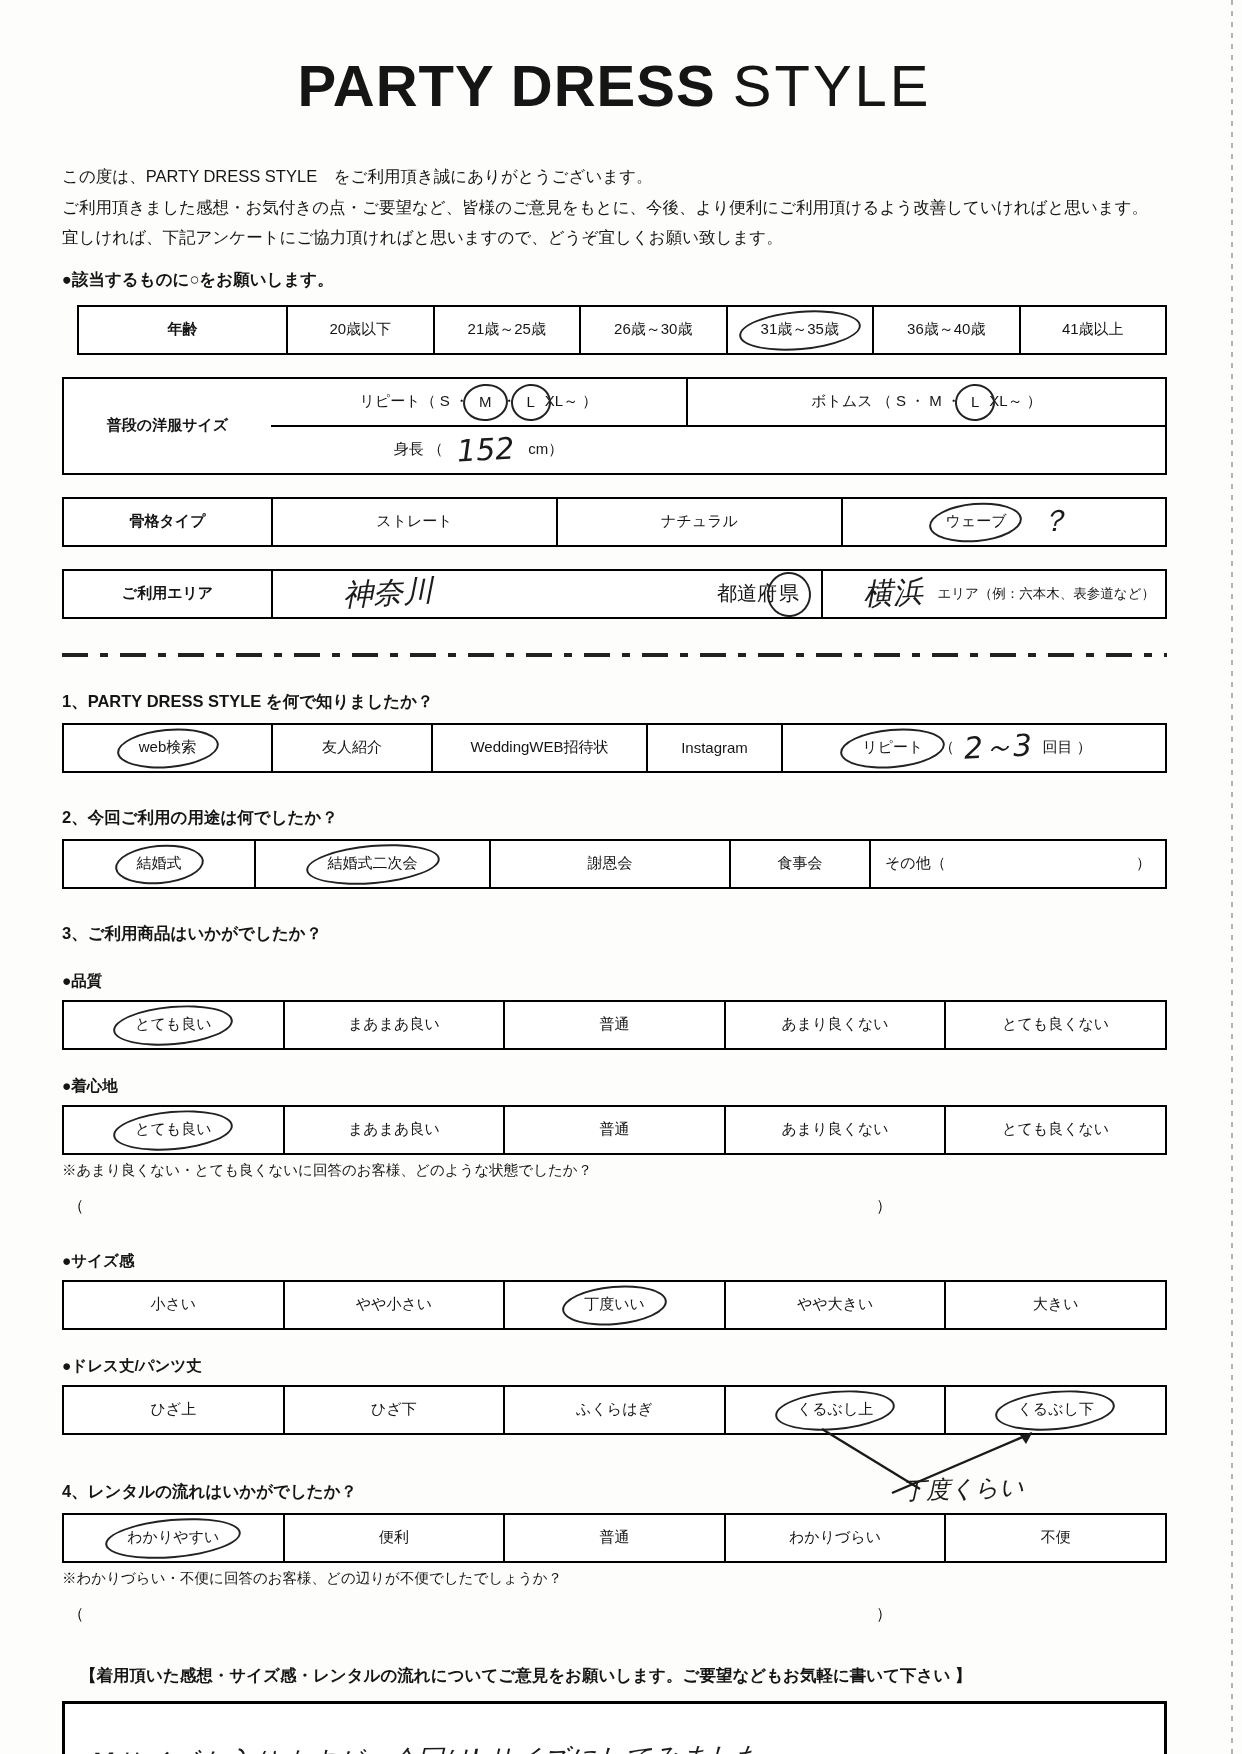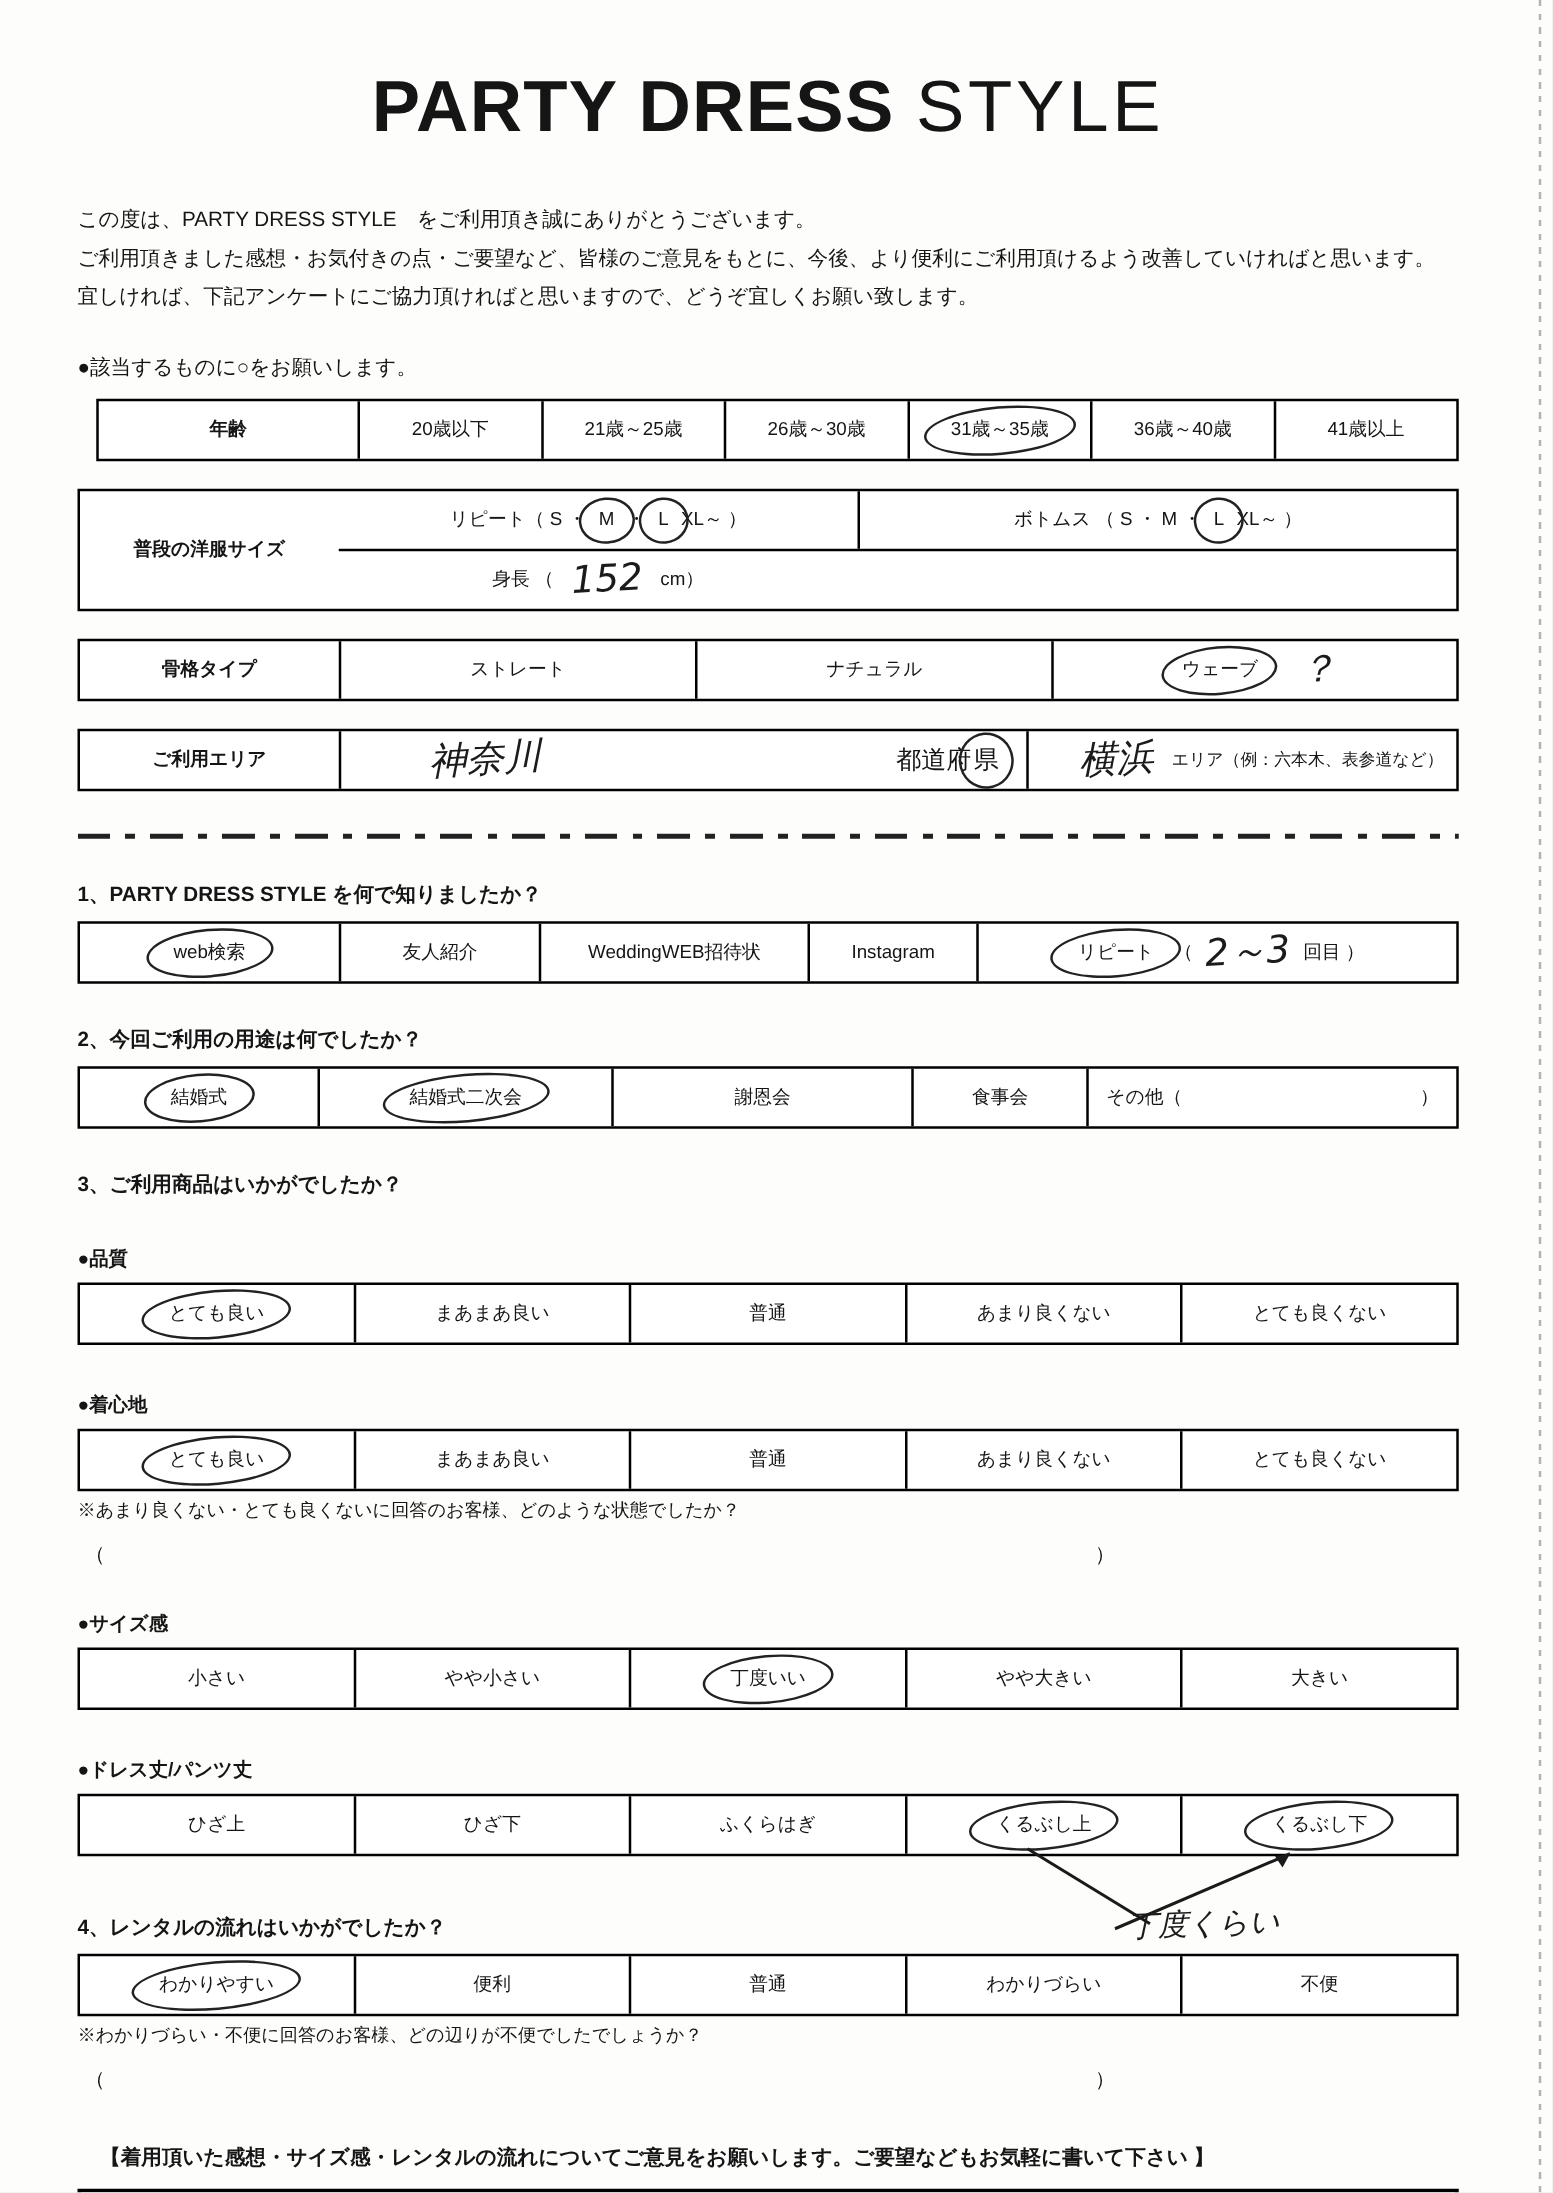--- a/index.html
+++ b/index.html
@@ -18,21 +18,21 @@
   .content { position:absolute; left:62px; top:0; width:1105px; }
 
   
   .title { text-align:center; margin-top:52px; font-size:58px; letter-spacing:1px; white-space:nowrap; }
   .title .b { font-weight:900; }
   .title .l { font-weight:400; letter-spacing:3px; }
 
   
   .intro { margin-top:42px; font-size:16.5px; line-height:1.85; }
 
-  .instruction { margin-top:30px; font-size:16.5px; font-weight:normal; }
+  .instruction { margin-top:16px; font-size:16.5px; font-weight:bold; }
 
   
   .tbl { display:flex; border:2.5px solid #000; background:#fff; }
   .cell { display:flex; align-items:center; justify-content:center;
           min-height:46px; font-size:15px; padding:2px 8px; position:relative;
           border-left:2px solid #000; text-align:center; }
   .cell:first-child { border-left:none; }
   .lblcell { font-weight:bold; flex:0 0 207px; }
   .stack { flex:1; display:flex; flex-direction:column; }
   .stack .srow { display:flex; border-top:2px solid #000; flex:1; }
@@ -42,21 +42,21 @@
   .hw { font-family:"DejaVu Sans", sans-serif; font-style:italic; color:#1b1b1b; }
   .hw-big { font-size:30px; transform:rotate(-3deg); }
   .hw-mid { font-size:24px; transform:rotate(-2deg); }
 
   
   .cir { position:relative; display:inline-block; padding:1px 6px; }
   .cir::after { content:""; position:absolute; left:-10px; right:-10px; top:-8px; bottom:-10px;
     border:2.2px solid #222; border-radius:50%; transform:rotate(-5deg); pointer-events:none; }
   .cir-wide::after { left:-16px; right:-16px; }
 
-  .subhead { font-size:15.5px; font-weight:bold; margin:38px 0 8px 0; }
+  .subhead { font-size:15.5px; font-weight:bold; margin:26px 0 8px 0; }
   .qhead  { font-size:16.5px; font-weight:bold; margin:34px 0 10px 0; }
   .note { font-size:14.5px; margin-top:6px; }
   .parenline { display:flex; justify-content:space-between; width:830px; margin-top:16px; font-size:16px; padding-left:6px; }
 
   .dashes { margin-top:34px; border-top:0; height:4px;
     background:repeating-linear-gradient(90deg,#222 0 26px, transparent 26px 38px, #222 38px 46px, transparent 46px 58px); }
 
   
   .cbox { margin-top:14px; border:3.5px solid #000; height:372px; padding:28px 26px; background:#fff; }
   .cbox .hwline { font-size:27px; line-height:1.95; white-space:nowrap; }

